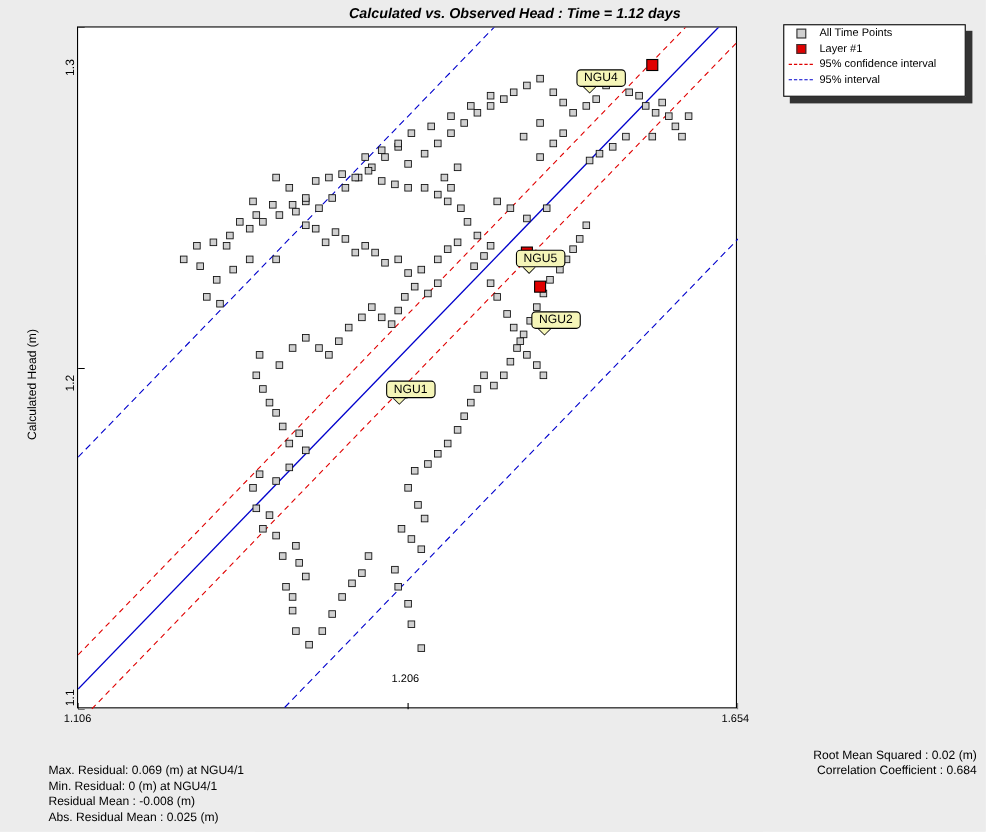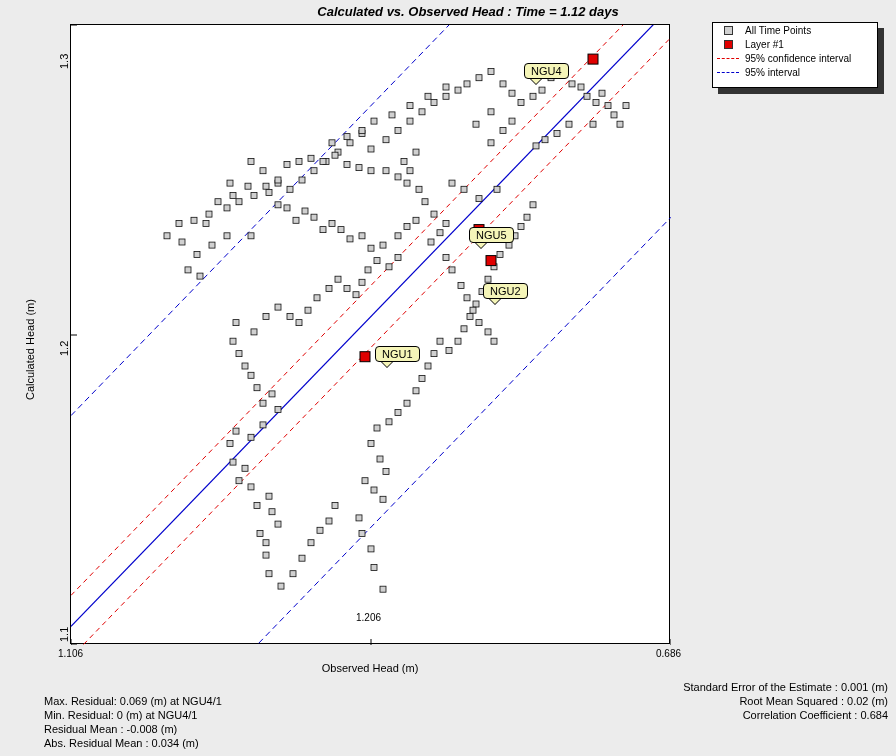--- a/index.html
+++ b/index.html
@@ -346,28 +346,27 @@
           <rect x="516.9999999999999" y="29.100000000000364" width="10" height="10" fill="#e00000" stroke="#000" stroke-width="1"></rect>
           <rect x="402.9999999999998" y="199.60000000000025" width="10" height="10" fill="#e00000" stroke="#000" stroke-width="1"></rect>
           <rect x="414.9999999999998" y="230.60000000000025" width="10" height="10" fill="#e00000" stroke="#000" stroke-width="1"></rect>
           <rect x="288.99999999999966" y="326.70000000000005" width="10" height="10" fill="#e00000" stroke="#000" stroke-width="1"></rect>
         </g>
       </svg>
 
     <div class="callout" style="left:453px; top:38px;">NGU4</div>
     <div class="callout" style="left:398px; top:202px;">NGU5</div>
     <div class="callout" style="left:412px; top:234px;margin-top:24px;">NGU2</div>
-    <div class="callout" style="left:280px; top:321px;margin-left:24px;">NGU1</div>
+    <div class="callout" style="left:280px; top:321px;">NGU1</div>
   </div>
 
   <div class="tick-label" style="left:58px;  top:648px;">1.106</div>
   <div class="tick-label" style="left:356px; top:612px;">1.206</div>
-  <div class="tick-label" style="left:656px; top:648px;">0.686</div>
-
-  <div class="xlabel" style="left:70px; width:600px; top:662px;">Observed Head (m)</div>
+  <div class="tick-label" style="left:656px; top:648px;">1.654</div>
+
 
   <div class="legend-shadow" style="left:718px; top:28px; width:166px; height:66px;"></div>
   <div class="legend" style="left:712px; top:22px; width:166px; height:66px;">
     <div class="legend-row">
       <span class="lg-sw">
           <span class="sw-grey-square"></span>
         </span>
       <span>All Time Points</span>
     </div>
     <div class="legend-row">
@@ -387,21 +386,20 @@
           <span class="sw-dash" style="border-color:#0000cc;"></span>
         </span>
       <span>95% interval</span>
     </div>
   </div>
 
   <div class="stats-left" style="top:694px;margin-left:36px;">
     <div>Max. Residual: 0.069 (m) at NGU4/1</div>
     <div>Min. Residual: 0 (m) at NGU4/1</div>
     <div>Residual Mean : -0.008 (m)</div>
-    <div>Abs. Residual Mean : 0.034 (m)</div>
+    <div>Abs. Residual Mean : 0.025 (m)</div>
   </div>
   <div class="stats-right" style="top:680px;">
-    <div>Standard Error of the Estimate : 0.001 (m)</div>
     <div>Root Mean Squared : 0.02 (m)</div>
     <div>Correlation Coefficient : 0.684</div>
   </div>
 
 </div>
 
 </body></html>

